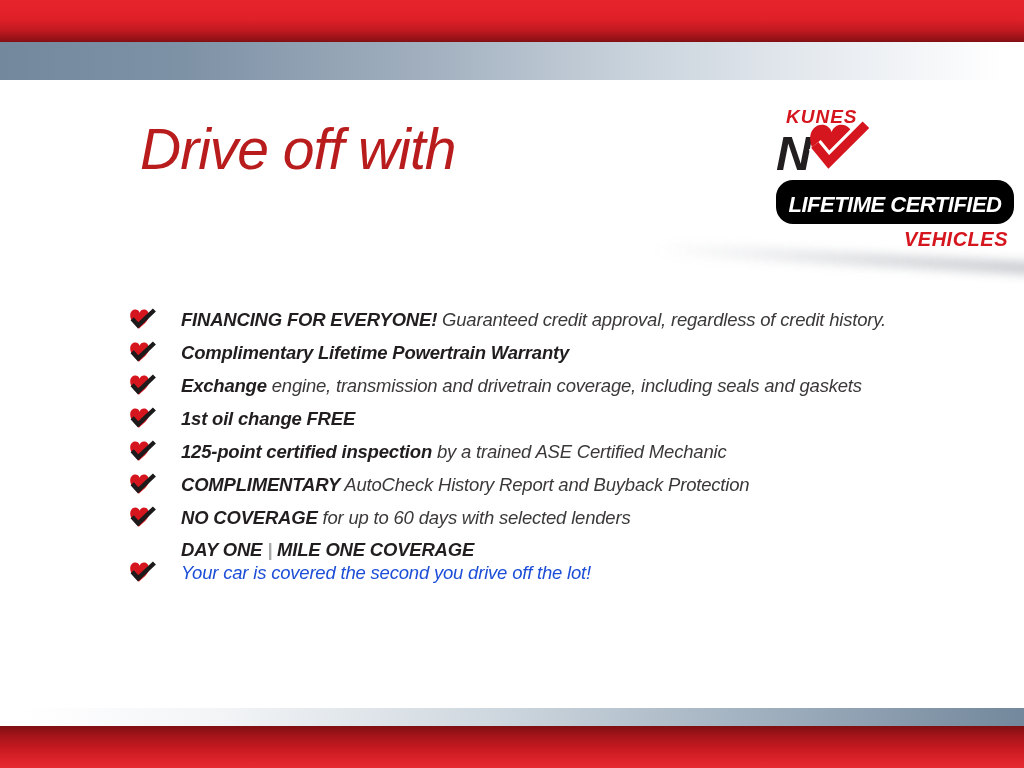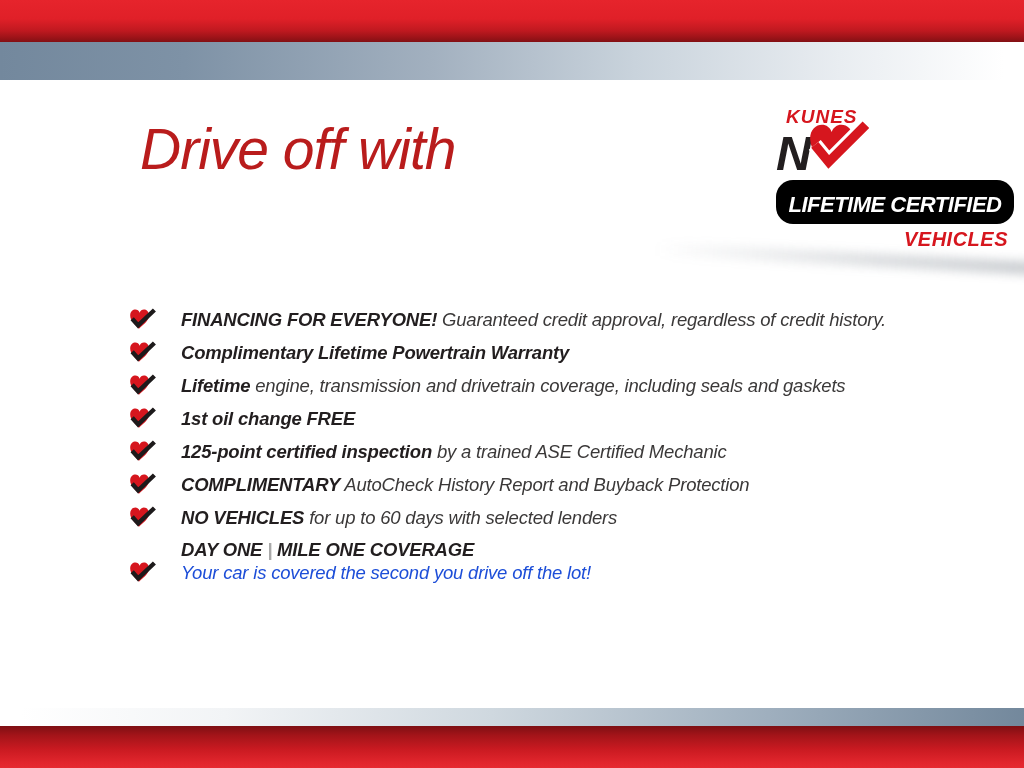--- a/index.html
+++ b/index.html
@@ -126,21 +126,21 @@
       <path d="M4 13 L11.5 21.5 L32 2" fill="none" stroke="#1d1a1b" stroke-width="5.5" stroke-linecap="butt" stroke-linejoin="miter"></path>
     </svg>
     <div class="benefit-text"><span class="seg-bold">Complimentary Lifetime Powertrain Warranty</span></div>
   </li>
 
   <li class="benefit">
     <svg class="benefit-icon" viewBox="0 0 34 28" aria-hidden="true">
       <path d="M12.5 25.5 C 8 20.5, 1.5 16, 1.5 9 C 1.5 4, 5 1.5, 8 1.5 C 10.5 1.5, 12.4 3, 13.4 5.5 C 14.4 3, 16.3 1.5, 18.8 1.5 C 21.8 1.5, 25.2 4, 25.2 9 C 25.2 15.5, 17.5 21, 12.5 25.5 Z" fill="#d6161e"></path>
       <path d="M4 13 L11.5 21.5 L32 2" fill="none" stroke="#1d1a1b" stroke-width="5.5" stroke-linecap="butt" stroke-linejoin="miter"></path>
     </svg>
-    <div class="benefit-text"><span class="seg-bold">Lifetime</span><span class="seg-reg"> engine, transmission and drivetrain coverage, including seals and gaskets</span></div>
+    <div class="benefit-text"><span class="seg-bold">Exchange</span><span class="seg-reg"> engine, transmission and drivetrain coverage, including seals and gaskets</span></div>
   </li>
 
   <li class="benefit">
     <svg class="benefit-icon" viewBox="0 0 34 28" aria-hidden="true">
       <path d="M12.5 25.5 C 8 20.5, 1.5 16, 1.5 9 C 1.5 4, 5 1.5, 8 1.5 C 10.5 1.5, 12.4 3, 13.4 5.5 C 14.4 3, 16.3 1.5, 18.8 1.5 C 21.8 1.5, 25.2 4, 25.2 9 C 25.2 15.5, 17.5 21, 12.5 25.5 Z" fill="#d6161e"></path>
       <path d="M4 13 L11.5 21.5 L32 2" fill="none" stroke="#1d1a1b" stroke-width="5.5" stroke-linecap="butt" stroke-linejoin="miter"></path>
     </svg>
     <div class="benefit-text"><span class="seg-bold">1st oil change FREE</span></div>
   </li>
 
@@ -159,21 +159,21 @@
     </svg>
     <div class="benefit-text"><span class="seg-bold">COMPLIMENTARY</span><span class="seg-reg"> AutoCheck History Report and Buyback Protection</span></div>
   </li>
 
 
   <li class="benefit">
     <svg class="benefit-icon" viewBox="0 0 34 28" aria-hidden="true">
       <path d="M12.5 25.5 C 8 20.5, 1.5 16, 1.5 9 C 1.5 4, 5 1.5, 8 1.5 C 10.5 1.5, 12.4 3, 13.4 5.5 C 14.4 3, 16.3 1.5, 18.8 1.5 C 21.8 1.5, 25.2 4, 25.2 9 C 25.2 15.5, 17.5 21, 12.5 25.5 Z" fill="#d6161e"></path>
       <path d="M4 13 L11.5 21.5 L32 2" fill="none" stroke="#1d1a1b" stroke-width="5.5" stroke-linecap="butt" stroke-linejoin="miter"></path>
     </svg>
-    <div class="benefit-text"><span class="seg-bold">NO VEHICLES</span><span class="seg-reg"> for up to 60 days with selected lenders</span></div>
+    <div class="benefit-text"><span class="seg-bold">NO COVERAGE</span><span class="seg-reg"> for up to 60 days with selected lenders</span></div>
   </li>
 
   <li class="benefit">
     <svg class="benefit-icon" viewBox="0 0 34 28" aria-hidden="true">
       <path d="M12.5 25.5 C 8 20.5, 1.5 16, 1.5 9 C 1.5 4, 5 1.5, 8 1.5 C 10.5 1.5, 12.4 3, 13.4 5.5 C 14.4 3, 16.3 1.5, 18.8 1.5 C 21.8 1.5, 25.2 4, 25.2 9 C 25.2 15.5, 17.5 21, 12.5 25.5 Z" fill="#d6161e"></path>
       <path d="M4 13 L11.5 21.5 L32 2" fill="none" stroke="#1d1a1b" stroke-width="5.5" stroke-linecap="butt" stroke-linejoin="miter"></path>
     </svg>
     <div class="benefit-text"><span class="seg-bold">DAY ONE</span><span class="seg-sep"> | </span><span class="seg-bold">MILE ONE COVERAGE</span><div class="benefit-subline">Your car is covered the second you drive off the lot!</div></div>
   </li>
 </ul>

